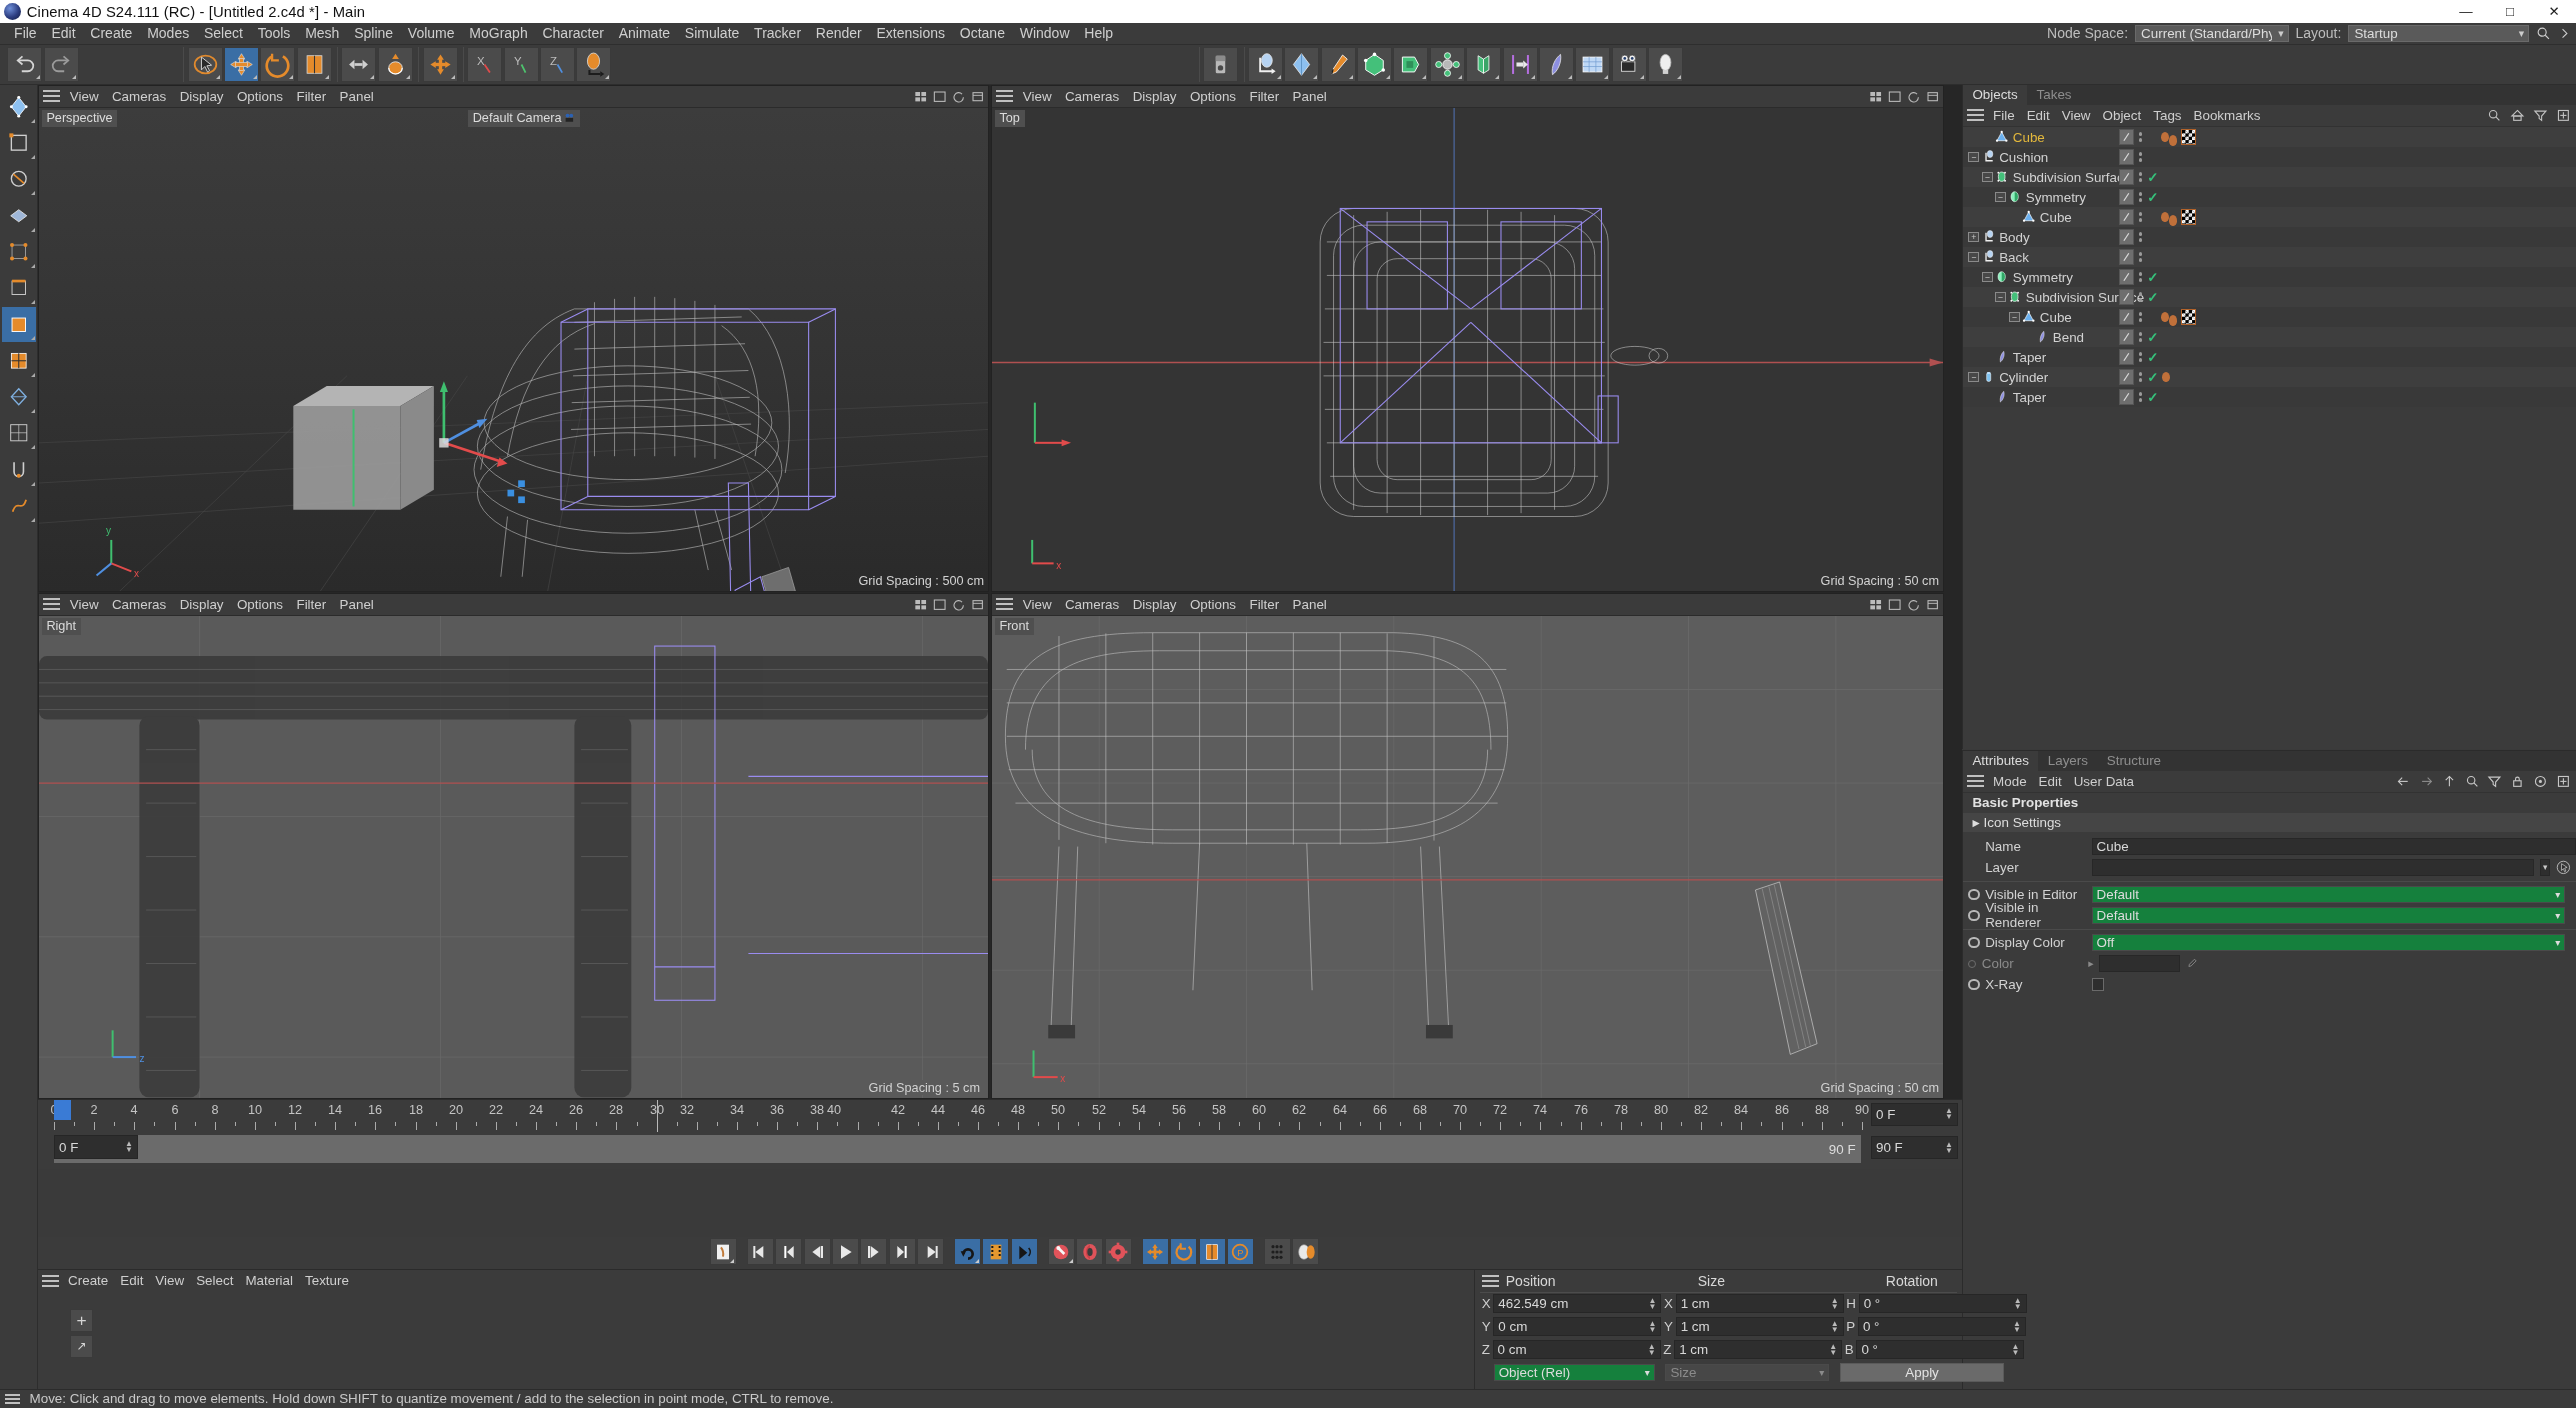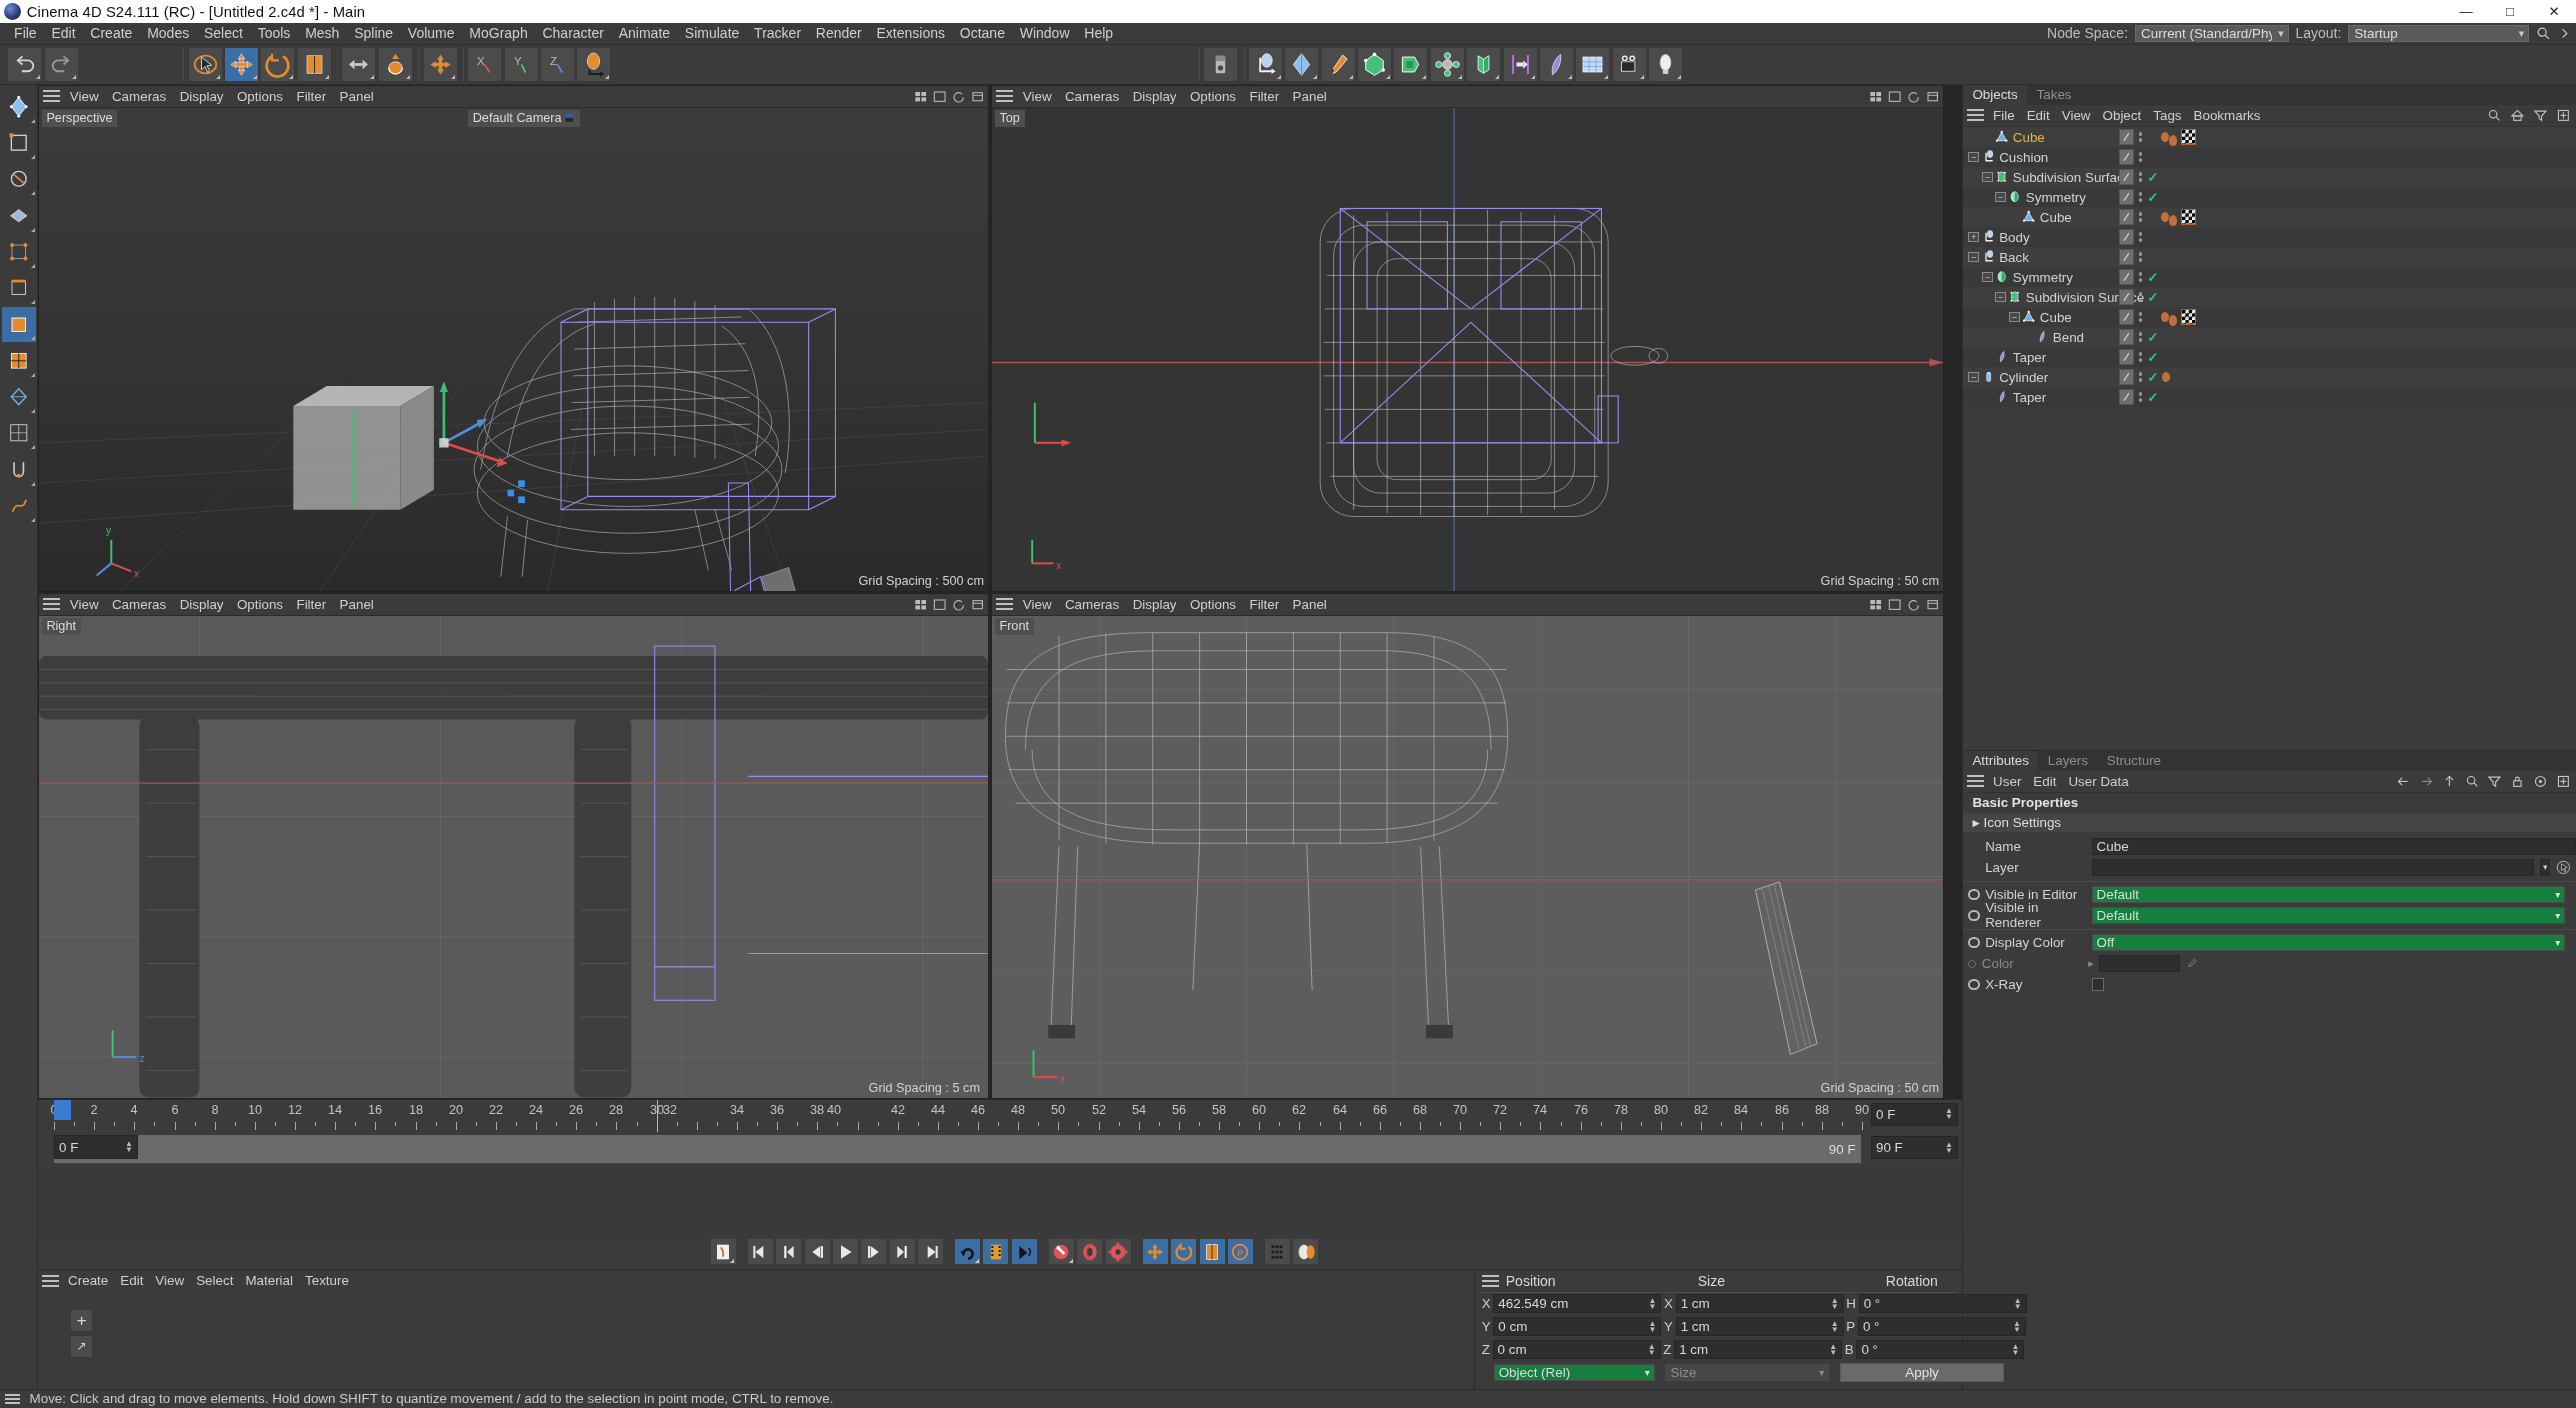--- a/index.html
+++ b/index.html
@@ -1252,21 +1252,21 @@
       <div class="tab on">Attributes</div>
       <div class="tab">Layers</div>
       <div class="tab">Structure</div>
     </div>
     <div class="mmrow">
       <span class="burger">
           <i></i>
           <i></i>
           <i></i>
         </span>
-      <span class="mi">User</span>
+      <span class="mi">Mode</span>
       <span class="mi">Edit</span>
       <span class="mi">User Data</span>
       <span class="ricons">
         <svg viewBox="0 0 24 24">
             <line x1="4" y1="12" x2="19" y2="12" stroke="#c8c8c8" stroke-width="1.8"></line>
             <polyline points="10,6 4,12 10,18" fill="none" stroke="#c8c8c8" stroke-width="1.8"></polyline>
           </svg>
         <svg viewBox="0 0 24 24">
             <line x1="5" y1="12" x2="20" y2="12" stroke="#8d8d8d" stroke-width="1.8"></line>
             <polyline points="14,6 20,12 14,18" fill="none" stroke="#8d8d8d" stroke-width="1.8"></polyline>
@@ -1379,21 +1379,21 @@
         <div class="tlnum" style="left: 241px;">12</div>
         <div class="tlnum" style="left: 281px;">14</div>
         <div class="tlnum" style="left: 321px;">16</div>
         <div class="tlnum" style="left: 362px;">18</div>
         <div class="tlnum" style="left: 402px;">20</div>
         <div class="tlnum" style="left: 442px;">22</div>
         <div class="tlnum" style="left: 482px;">24</div>
         <div class="tlnum" style="left: 522px;">26</div>
         <div class="tlnum" style="left: 562px;">28</div>
         <div class="tlnum" style="left: 603px;">30</div>
-        <div class="tlnum" style="left: 616px;">32</div>
+        <div class="tlnum" style="left: 633px;">32</div>
         <div class="tlnum" style="left: 683px;">34</div>
         <div class="tlnum" style="left: 723px;">36</div>
         <div class="tlnum" style="left: 763px;">38</div>
         <div class="tlnum" style="left: 780px;">40</div>
         <div class="tlnum" style="left: 844px;">42</div>
         <div class="tlnum" style="left: 884px;">44</div>
         <div class="tlnum" style="left: 924px;">46</div>
         <div class="tlnum" style="left: 964px;">48</div>
         <div class="tlnum" style="left: 1004px;">50</div>
         <div class="tlnum" style="left: 1045px;">52</div>

